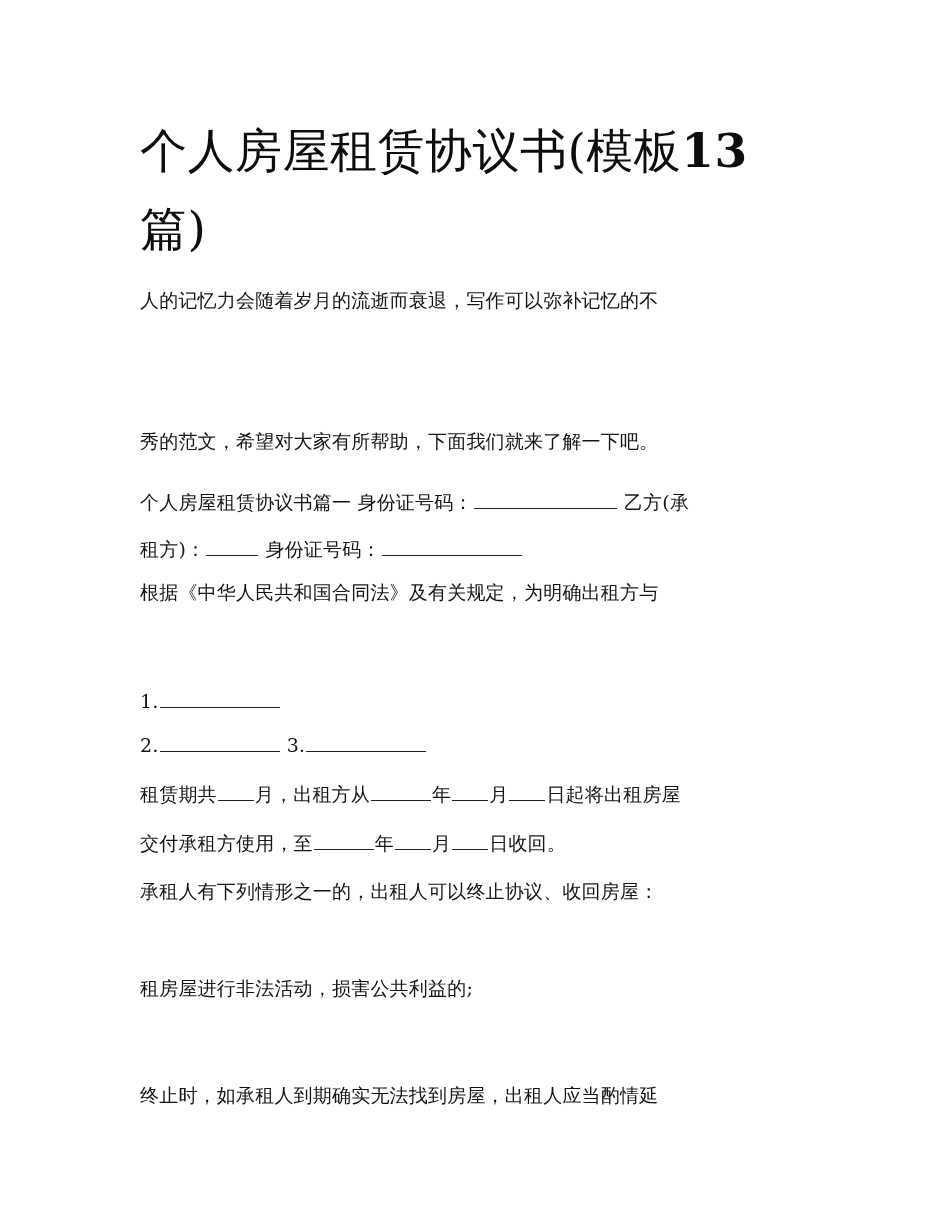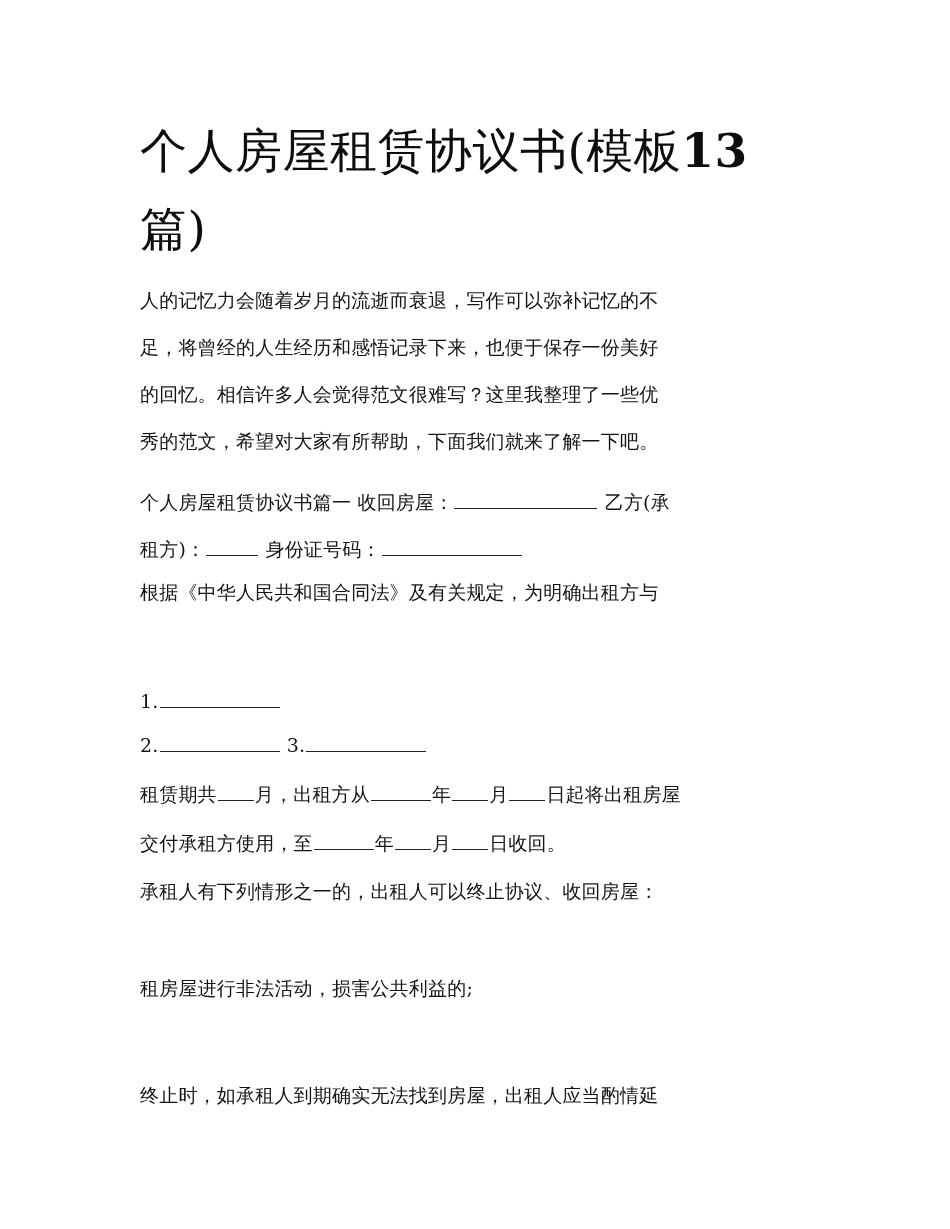--- a/index.html
+++ b/index.html
@@ -29,26 +29,24 @@
   .b14 { width: 120px; }
 </style>
 </head>
 <body>
 
 <div class="page">
 
   <h1 class="title"><span>个人房屋租赁协议书(模板</span><span class="num">13</span><br><span>篇)</span></h1>
 
   <div class="line" style="top:285px">人的记忆力会随着岁月的流逝而衰退，写作可以弥补记忆的不</div>
-  <div class="line" style="top:332px">足，将曾经的人生经历和感悟记录下来，也便于保存一份美好</div>
-  <div class="line" style="top:379px">的回忆。相信许多人会觉得范文很难写？这里我整理了一些优</div>
   <div class="line" style="top:426px">秀的范文，希望对大家有所帮助，下面我们就来了解一下吧。</div>
 
   <div class="line" style="top:487px">
-    <span>个人房屋租赁协议书篇一 收回房屋：</span><span class="blank b12"></span> <span>乙方(承</span>
+    <span>个人房屋租赁协议书篇一 身份证号码：</span><span class="blank b12"></span> <span>乙方(承</span>
   </div>
   <div class="line" style="top:534px">
     <span>租方)：</span><span class="blank b6"></span> <span>身份证号码：</span><span class="blank b12b"></span>
   </div>
 
   <div class="line" style="top:577px">根据《中华人民共和国合同法》及有关规定，为明确出租方与</div>
 
   <div class="line" style="top:686px">
     <span>1.</span><span class="blank b14"></span>
   </div>

